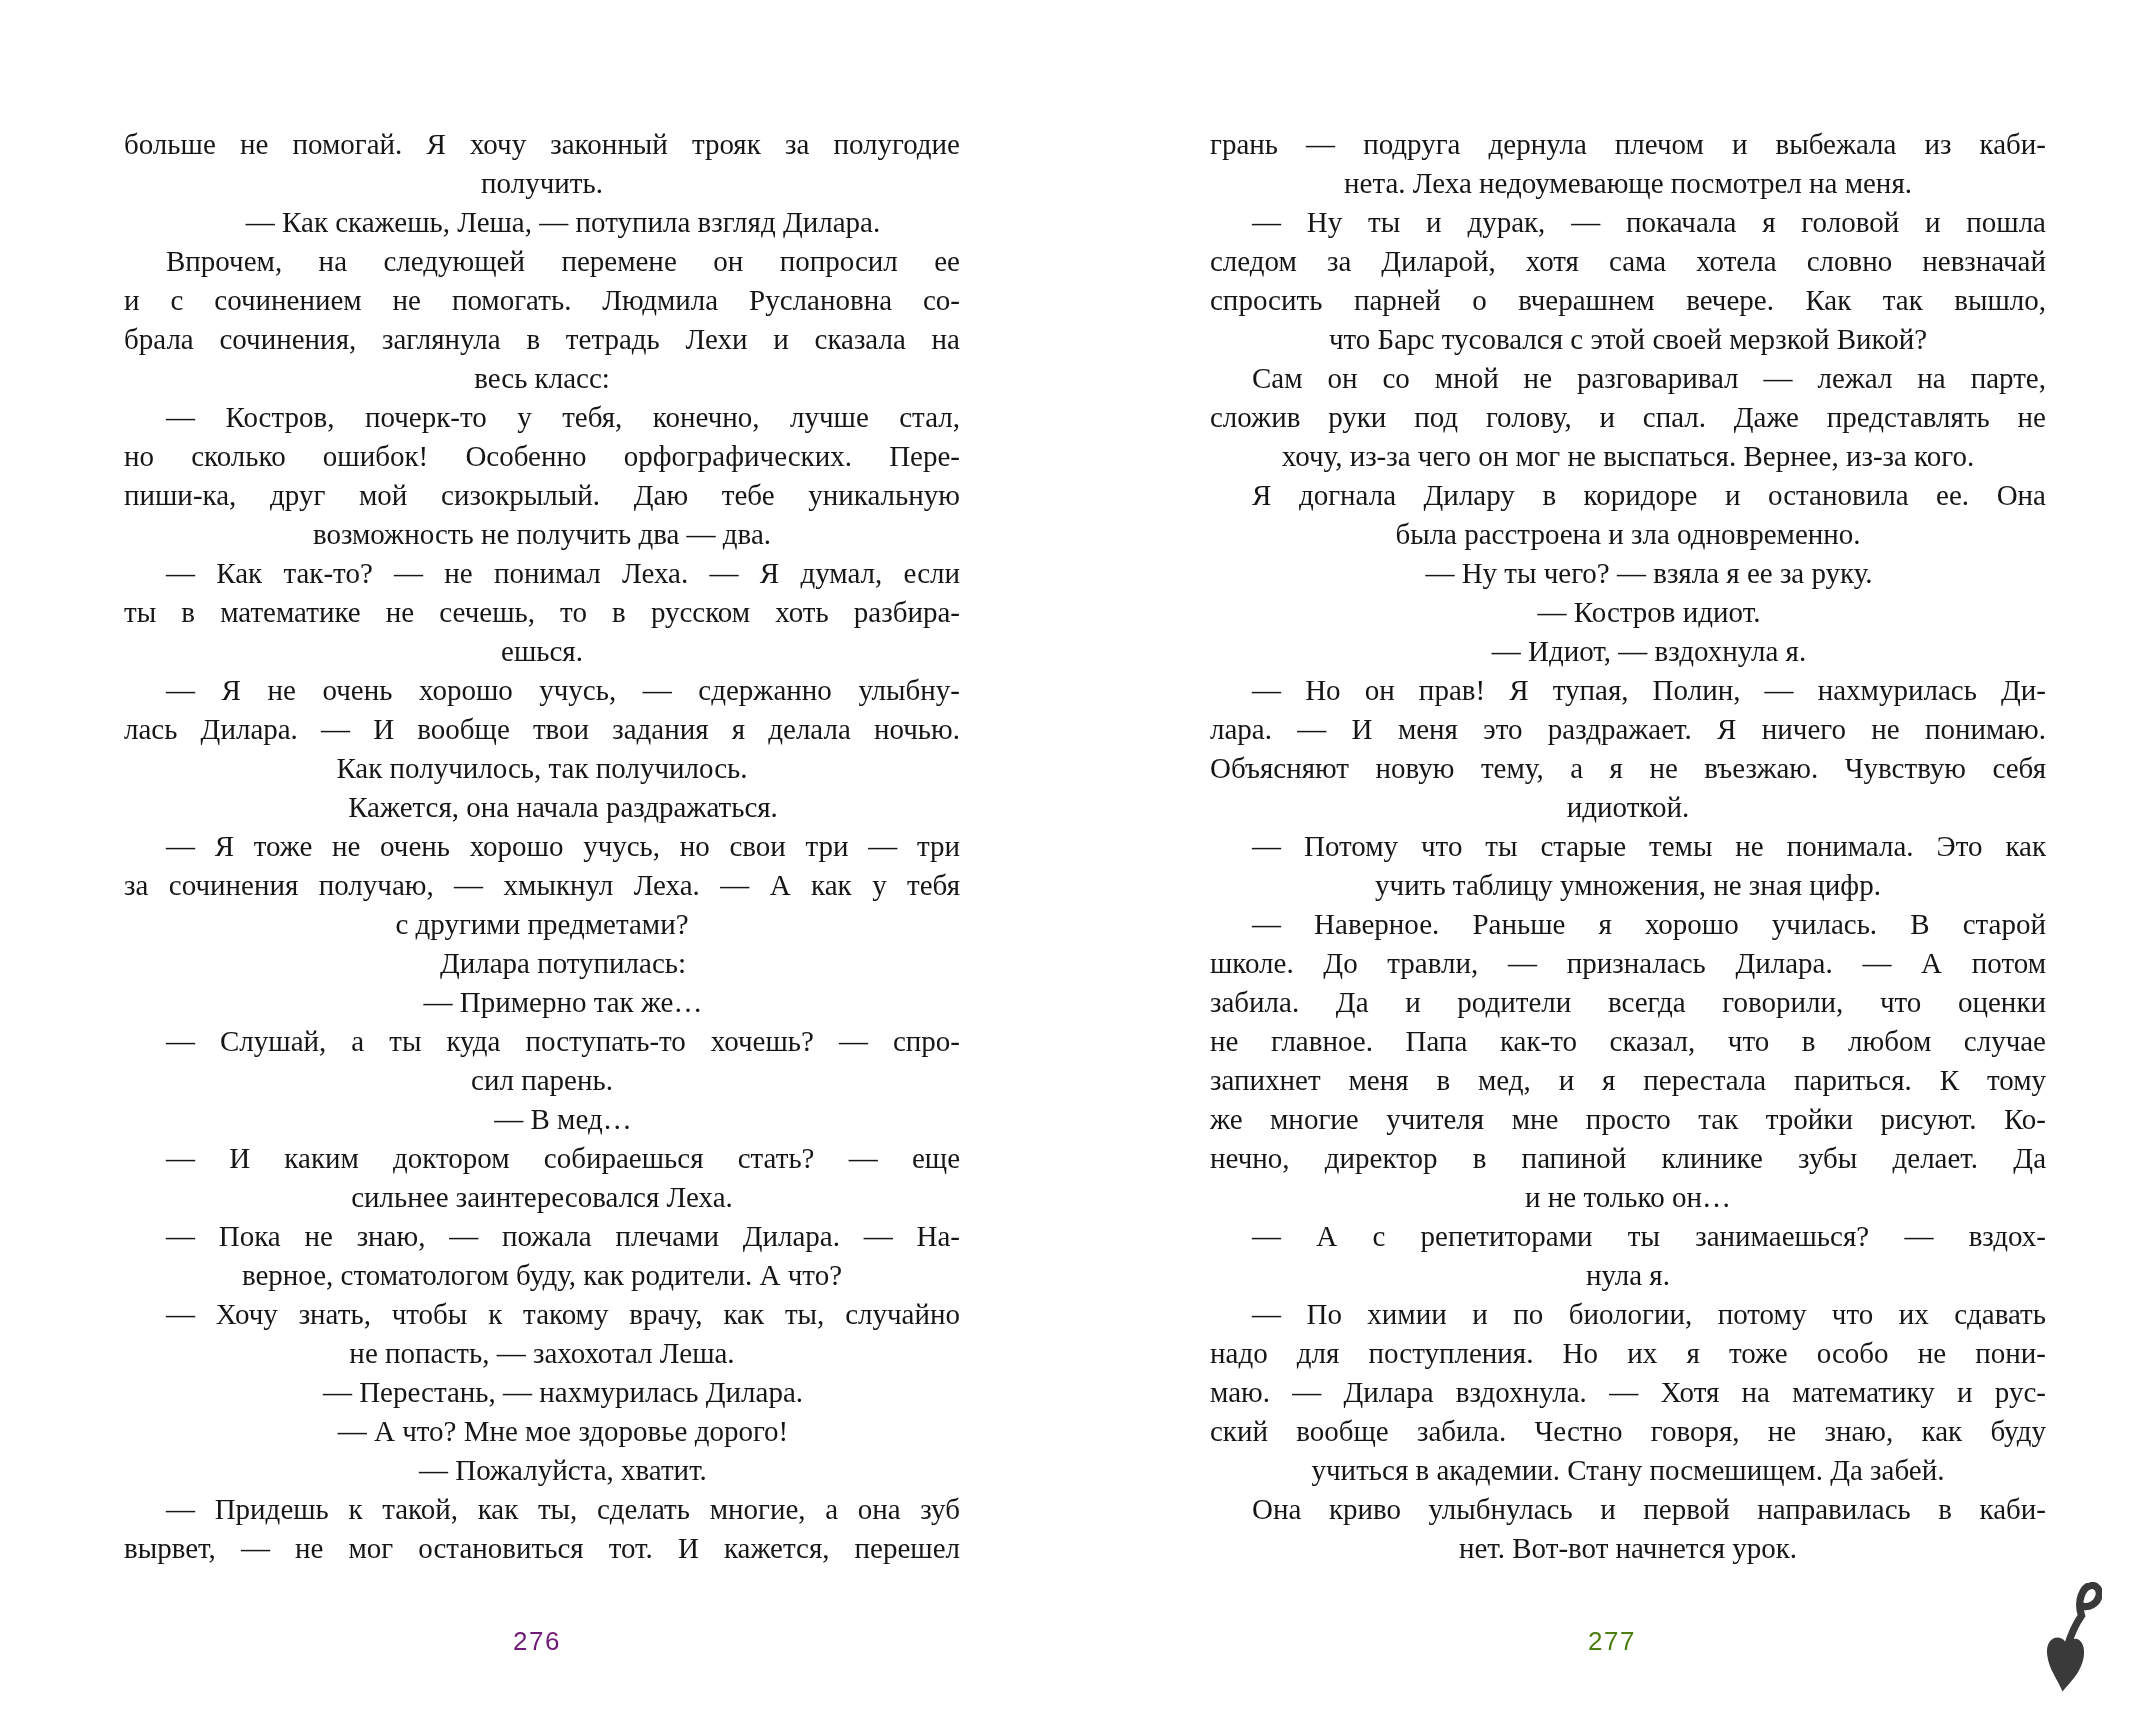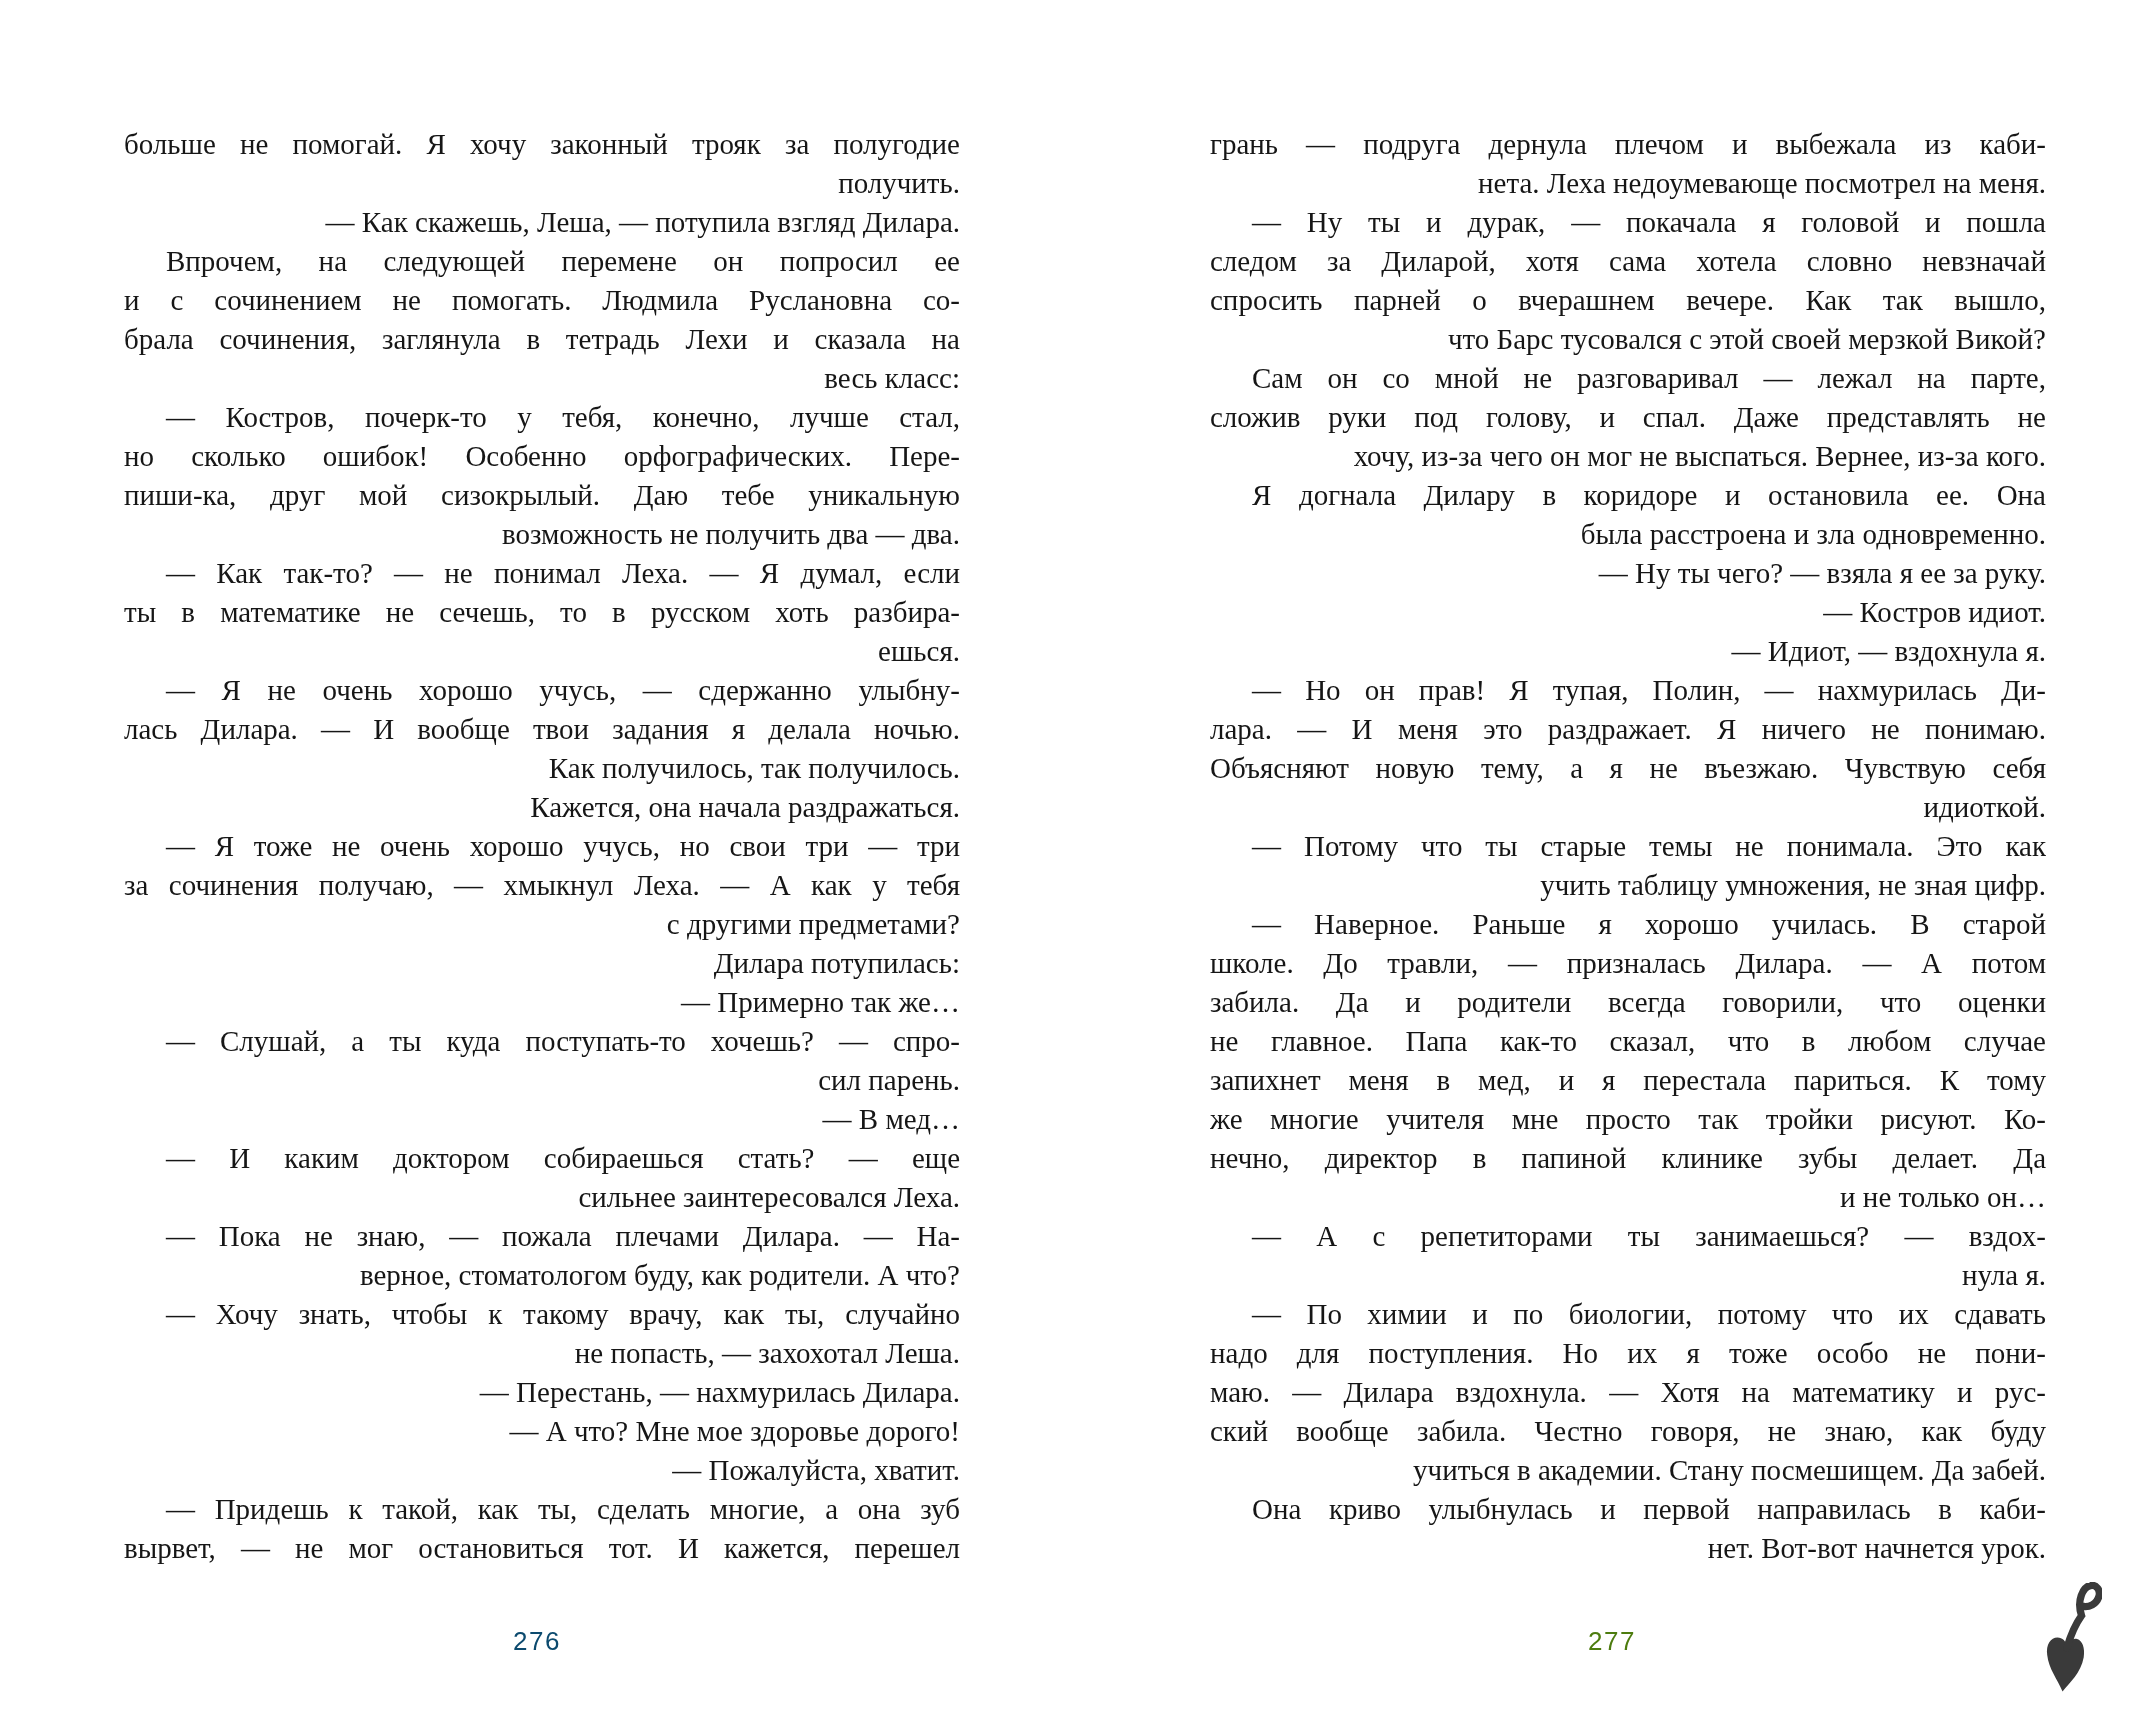--- a/index.html
+++ b/index.html
@@ -26,21 +26,21 @@
     text-align: justify;
     white-space: normal;
   }
   
   .line.fill::after {
     content: "";
     display: inline-block;
     width: 100%;
     height: 0;
   }
-  .line.end { text-align: right; }
+  .line.end { text-align: center; }
   .line.indent { text-indent: 42px; }
   .pagenum {
     position: absolute;
     top: 1627px;
     width: 836px;
     text-align: center;
     font-family: "Liberation Sans", "DejaVu Sans", sans-serif;
     font-weight: normal;
     font-size: 26px;
     line-height: 29px;
@@ -133,21 +133,21 @@
     <div class="line end">нула я.</div>
     <div class="line indent fill">— По химии и по биологии, потому что их сдавать</div>
     <div class="line fill">надо для поступления. Но их я тоже особо не пони-</div>
     <div class="line fill">маю. — Дилара вздохнула. — Хотя на математику и рус-</div>
     <div class="line fill">ский вообще забила. Честно говоря, не знаю, как буду</div>
     <div class="line end">учиться в академии. Стану посмешищем. Да забей.</div>
     <div class="line indent fill">Она криво улыбнулась и первой направилась в каби-</div>
     <div class="line end">нет. Вот-вот начнется урок.</div>
   </div>
 
-<div class="pagenum pn-left" style="color: #0c4a6e;">276</div>
+<div class="pagenum pn-left" style="color: #701a75;">276</div>
 
 <div class="pagenum pn-right" style="color: #4d7c0f;">277</div>
 
 <div class="ornament">
   <svg width="57" height="111" viewBox="0 0 78 152" xmlns="http://www.w3.org/2000/svg">
     <path class="orn-fill" d="M24,150 C17,133 5,119 3,100 C1,85 8,76 17,76 C24,76 29,81 30,89 C32,81 38,76 44,78 C51,80 55,90 53,103 C49,125 34,137 24,150 Z" fill="#3a3a3a"></path>
     <path class="orn-stroke" d="M30,90 C35,73 40,60 50,46 C43,25 52,7 62,5 C70,3 76,11 74,19 C71,30 60,36 50,33" fill="none" stroke="#3a3a3a" stroke-width="10" stroke-linecap="round"></path>
   </svg>
 </div>
 

